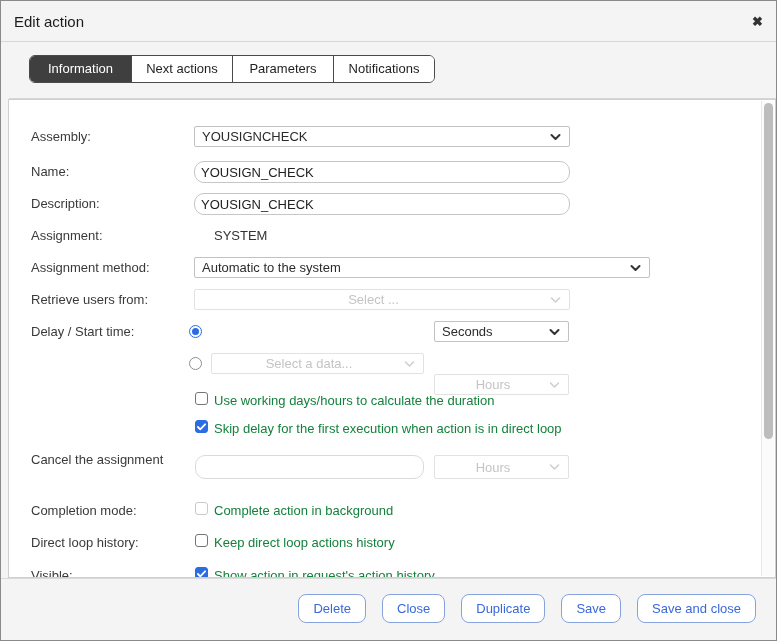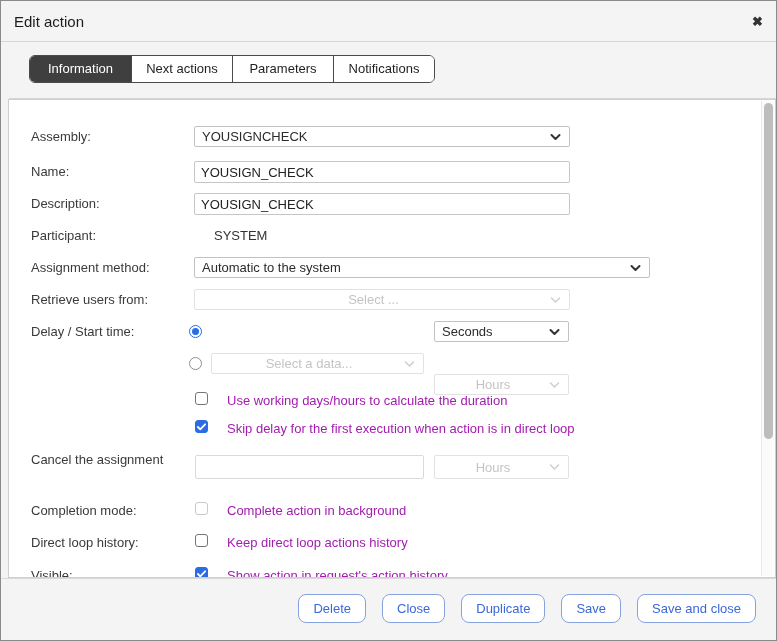--- a/index.html
+++ b/index.html
@@ -38,21 +38,21 @@
     background:#fff; border:1px solid #cfcfcf; overflow:hidden;
   }
   .row { position:absolute; left:0; width:100%; font-size:13px; color:#333; }
   .row .lbl { position:absolute; left:22px; top:3px; color:#3a3a3a; }
   .lbl2 { line-height:15px; }
   .fld { position:absolute; left:185px; top:0; }
   
   .tin {
     height:22px; border:1px solid #c6c6c6; background:#fff;
     font-size:13px; color:#222; padding:0 6px; font-family:"Liberation Sans",sans-serif;
-    border-radius:2px;
+    border-radius:10px;
   }
   .sel {
     position:relative; height:21px; border:1px solid #c2c2c2; background:#fff;
     font-size:13px; color:#2b2b2b; border-radius:2px;
     display:flex; align-items:center; padding:0 24px 0 7px; cursor:pointer;
   }
   .sel .chev { position:absolute; right:8px; top:50%; transform:translateY(-50%); color:#333; display:flex; }
   .sel.disabled { border-color:#e2e2e2; color:#c4c4c4; cursor:default;justify-content:center; }
   .sel.disabled .chev { color:#cfcfcf; }
   .tin.light { border-color:#dadada; }
@@ -66,21 +66,21 @@
     border-radius:50%; background:#2b6ce2;
   }
   .radio.off { border-color:#8f8f8f; }
   
   .cb {
     position:absolute; width:13px; height:13px; border-radius:3px;
     border:1px solid #757575; background:#fff; display:flex; align-items:center; justify-content:center;
   }
   .cb.on { background:#2b6ce2; border-color:#2b6ce2; }
   .cb.disabled { border-color:#c9c9c9; }
-  .cbl { position:absolute; left:205px; top:0; color:#a21caf;margin-left:13px; }
+  .cbl { position:absolute; left:205px; top:0; color:#15803d; }
   
   .scrollbar {
     position:absolute; top:1px; right:1px; bottom:1px; width:13px;
     background:#fbfbfb; border-left:1px solid #e8e8e8;
   }
   .scroll-thumb {
     position:absolute; top:2px; left:2px; width:9px; height:336px;
     background:#bdbdbd; border-radius:5px;
   }
   
@@ -133,21 +133,21 @@
       <span class="lbl">Name:</span>
       <input class="fld tin" style="width: 376px;" value="YOUSIGN_CHECK">
     </div>
 
     <div class="row" style="top:93px">
       <span class="lbl">Description:</span>
       <input class="fld tin" style="width: 376px;" value="YOUSIGN_CHECK">
     </div>
 
     <div class="row" style="top:125px">
-      <span class="lbl">Participant:</span>
+      <span class="lbl">Assignment:</span>
       <span class="fld" style="left:205px; top:3px">SYSTEM</span>
     </div>
 
     <div class="row" style="top:157px">
       <span class="lbl">Assignment method:</span>
       <div class="fld sel" style="width:456px">
         <span>Automatic to the system</span>
         <span class="chev">
           <svg width="11" height="7" viewBox="0 0 11 7">
               <path d="M1.5 1.5l4 4 4-4" fill="none" stroke="currentColor" stroke-width="2" stroke-linecap="round" stroke-linejoin="round"></path>

